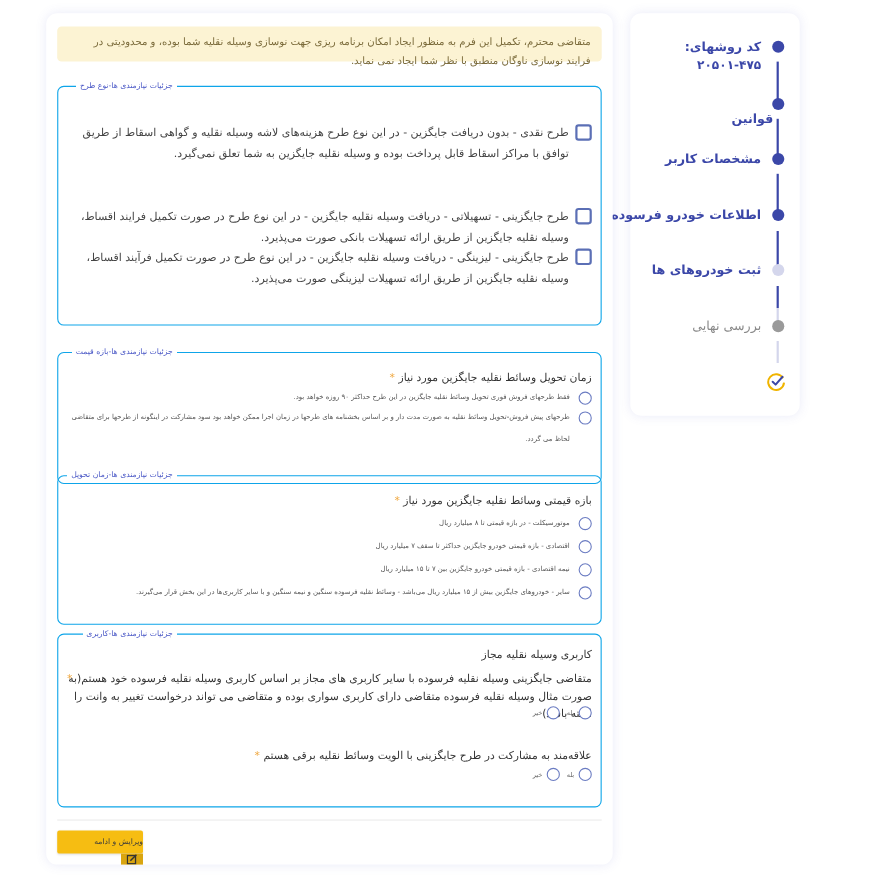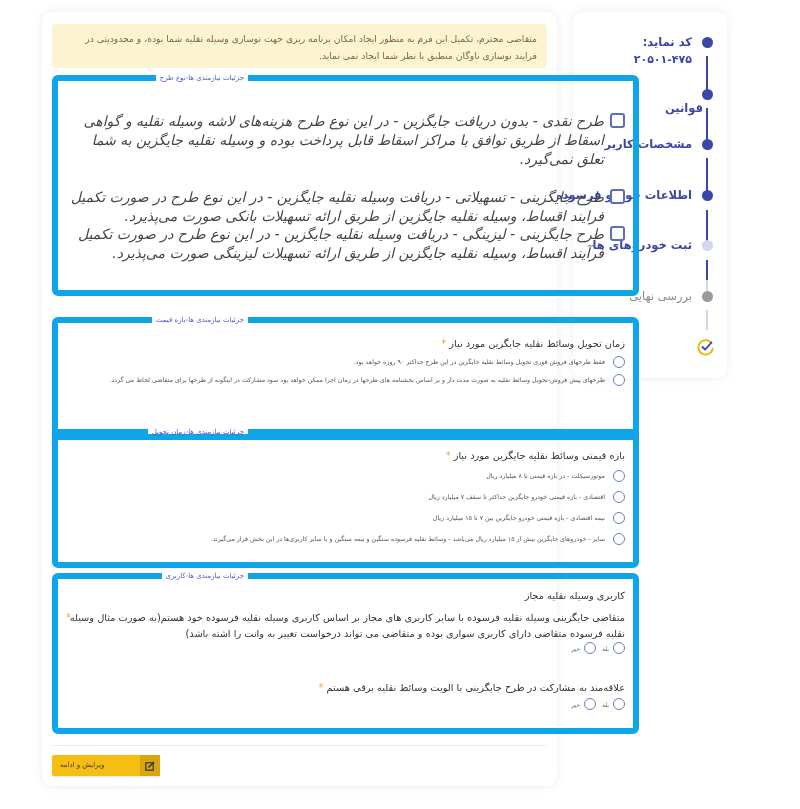--- a/index.html
+++ b/index.html
@@ -29,75 +29,76 @@
     position: absolute; left: 124px; top: 326px; width: 18px; height: 18px;
   }
 
   
   .main {
     position: absolute; left: 42px; top: 12px; width: 515px; height: 774px;
     background: #fff; border-radius: 10px;
     box-shadow: 0 0 10px rgba(90,100,200,0.13);
   }
   .notice {
-    position: absolute; left: 10px; top: 12px; width: 495px; height: 44px;
+    position: absolute; left: 10px; top: 12px; width: 495px; height: 32px;
     background: #fcf3d3; border-radius: 4px; padding: 6px 10px;
     font-size: 9.2px; color: #7a6a3a; line-height: 17px; text-align: right;
   }
   fieldset.sec {
-    position: absolute; left: 10px; width: 587px;
-    border: 6px solid #0ea5e9; border-radius: 6px; padding: 0;
+    position: absolute; left: 10px; width: 495px;
+    border: 1px solid #0ea5e9; border-radius: 6px; padding: 0;
   }
   fieldset.sec legend {
     margin-right: 385px; padding: 0 4px; font-size: 7px; color: #4a58c6; text-align: right;
     width: auto;
   }
   .q { position: absolute; right: 8px; font-size: 9.8px; color: #333; text-align: right; }
   .req { color: #f0a840; }
   .cb-row { position: absolute; right: 8px; left: 8px; display: flex; align-items: flex-start; }
   .cb {
     width: 15px; height: 15px; border: 2px solid #5b6fb5; border-radius: 3px; flex: none;
     margin-left: 6px; margin-top: 1px; background: #fff;
   }
-  .cb-text { font-size: 14px; color: #444; line-height: 19px; text-align: right; font-style: italic; }
+  .cb-text { font-size: 10px; color: #444; line-height: 19px; text-align: right; }
   .rb-row { position: absolute; right: 8px; left: 8px; display: flex; align-items: flex-start; }
   .rb {
     width: 12px; height: 12px; border: 1.5px solid #6b7cc2; border-radius: 50%; flex: none;
     margin-left: 8px; background: #fff;
   }
   .rb-text { font-size: 6.3px; color: #555; line-height: 20px; text-align: right; margin-top: -4px; }
   .yn { position: absolute; right: 8px; display: flex; align-items: center; }
   .yn .rb { margin-left: 4px; }
   .yn .t { font-size: 6px; color: #666; margin-left: 6px; }
 
   .divider { position: absolute; left: 10px; top: 733px; width: 495px; height: 1px; background: #ececec; }
   .btn {
-    position: absolute; left: 10px; top: 743px; width: 108px; height: 21px;
+    position: absolute; left: 10px; top: 743px; width: 78px; height: 21px;
     background: #f6bd12; border-radius: 2px; display: flex; direction: ltr;
     box-shadow: 0 1px 2px rgba(0,0,0,0.1);
+    flex-direction: column;
   }
   .btn .ic { width: 20px; height: 21px; background: #d9a510; display:flex; align-items:center; justify-content:center; order: 2; margin-left:auto; }
   .btn .lbl { font-size: 7px; color: #3b3b3b; line-height: 21px; padding-left: 8px; order: 1; direction: rtl; }
 </style>
 </head>
 <body>
 
 <div class="stepper">
   <div class="vline" style="top:44px;height:36px;"></div>
   <div class="vline" style="top:96px;height:40px;"></div>
   <div class="vline" style="top:146px;height:40px;"></div>
   <div class="vline" style="top:198px;height:40px;"></div>
   <div class="vline" style="top:248px;height:20px;"></div>
   <div class="vline light" style="top:268px;height:20px;"></div>
   <div class="vline light" style="top:298px;height:20px;"></div>
 
   <div class="step" style="top:22px;">
     <span class="dot"></span>
     <span class="label">
-      <span>کد نماید:</span>
+      <span>کد روشهای:</span>
       <span class="code">۲۰۵۰۱-۴۷۵</span>
     </span>
   </div>
   <div class="step" style="top:74px;flex-direction:column;">
     <span class="dot"></span>
     <span class="label">قوانین</span>
   </div>
   <div class="step" style="top:124px;">
     <span class="dot"></span>
     <span class="label">مشخصات کاربر</span>

